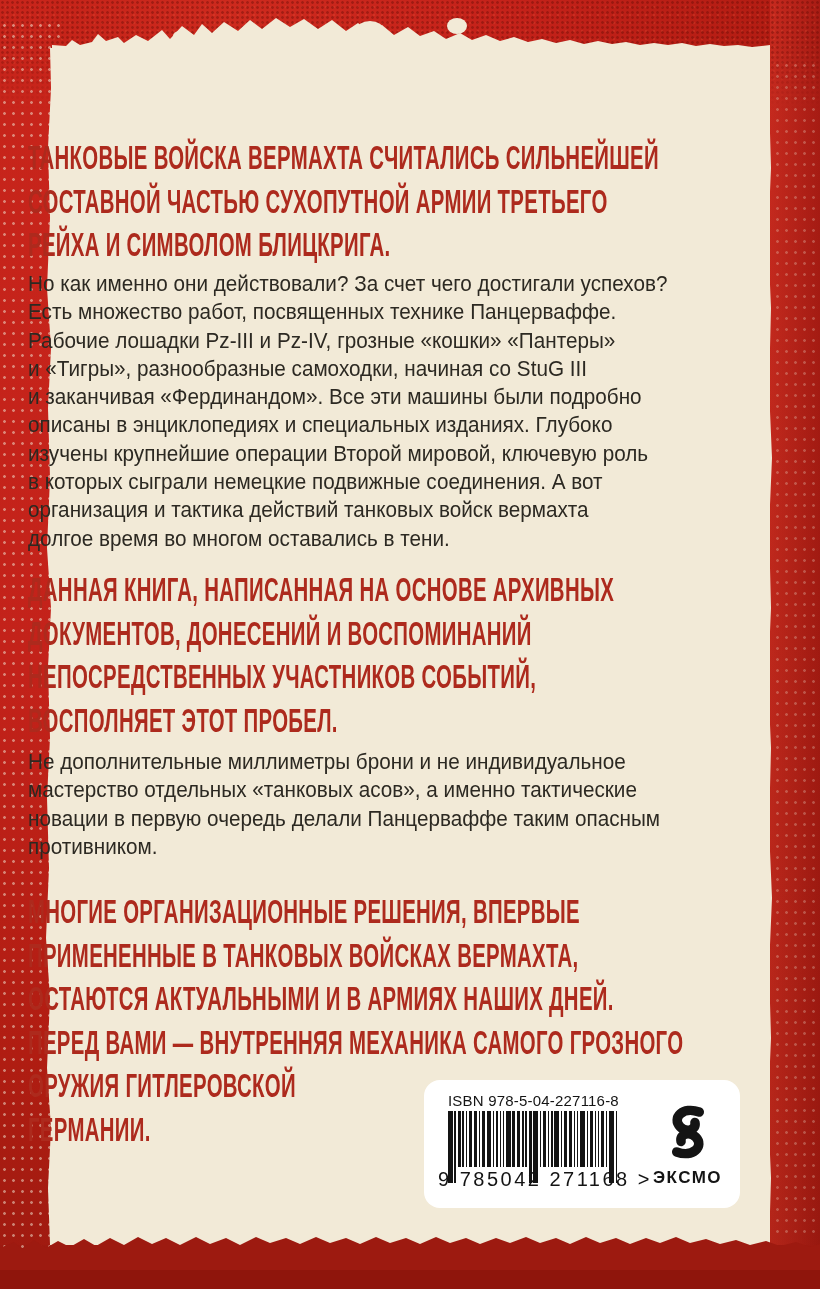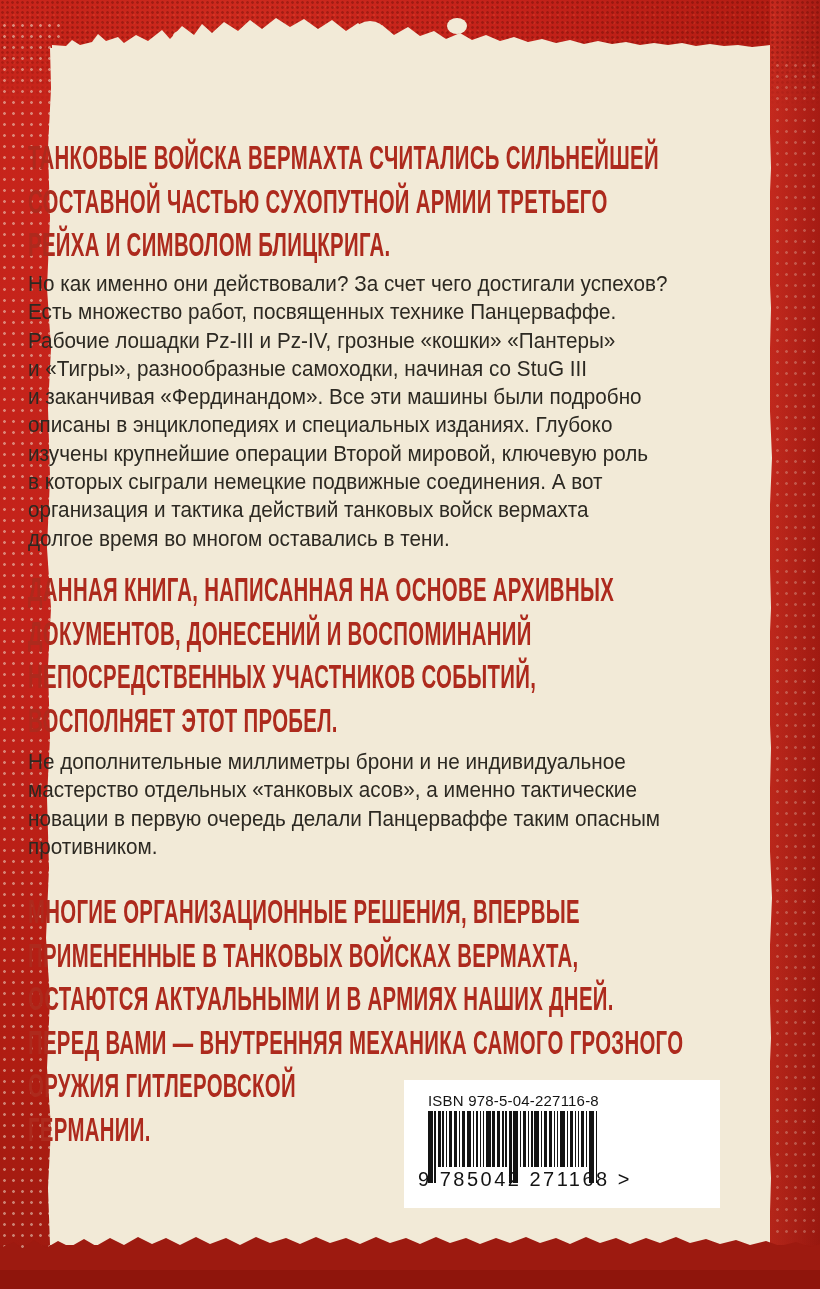--- a/index.html
+++ b/index.html
@@ -122,21 +122,21 @@
 новации в первую очередь делали Панцерваффе таким опасным
 противником.</div>
 
   <div class="headline" style="top:890px;">МНОГИЕ ОРГАНИЗАЦИОННЫЕ РЕШЕНИЯ, ВПЕРВЫЕ
 ПРИМЕНЕННЫЕ В ТАНКОВЫХ ВОЙСКАХ ВЕРМАХТА,
 ОСТАЮТСЯ АКТУАЛЬНЫМИ И В АРМИЯХ НАШИХ ДНЕЙ.
 ПЕРЕД ВАМИ — ВНУТРЕННЯЯ МЕХАНИКА САМОГО ГРОЗНОГО
 ОРУЖИЯ ГИТЛЕРОВСКОЙ
 ГЕРМАНИИ.</div>
 
-  <div class="barcode-box" style="left:404px;top:1080px;">
+  <div class="barcode-box" style="left:424px;top:1080px;border-radius:16px;">
     <div class="bc-left">
       <div class="isbn">ISBN 978-5-04-227116-8</div>
       <div class="bars" id="bars">
           <div class="bar tall" style="width: 4.5px; margin-right: 1.8px;"></div>
           <div class="bar tall" style="width: 1.5px; margin-right: 1.8px;"></div>
           <div class="bar" style="width: 3px; margin-right: 1.8px;"></div>
           <div class="bar" style="width: 1.5px; margin-right: 1.8px;"></div>
           <div class="bar" style="width: 1.5px; margin-right: 1.8px;"></div>
           <div class="bar" style="width: 3px; margin-right: 1.8px;"></div>
           <div class="bar" style="width: 3px; margin-right: 1.8px;"></div>
@@ -169,15 +169,24 @@
           <div class="bar" style="width: 3px; margin-right: 1.8px;"></div>
           <div class="bar" style="width: 1.5px; margin-right: 1.8px;"></div>
           <div class="bar" style="width: 1.5px; margin-right: 1.8px;"></div>
           <div class="bar" style="width: 3px; margin-right: 1.8px;"></div>
           <div class="bar" style="width: 1.5px; margin-right: 1.8px;"></div>
           <div class="bar tall" style="width: 4.5px; margin-right: 1.8px;"></div>
           <div class="bar tall" style="width: 1.5px; margin-right: 1.8px;"></div>
         </div>
       <div class="digits">9 785042 271168 &gt;</div>
     </div>
+    <div class="bc-right">
+      <svg class="eksmo-swirl" viewBox="0 0 60 64">
+        <g fill="none" stroke="#141414" stroke-width="11" stroke-linecap="round">
+          <path d="M 43 9 C 24 2 11 16 21 26 C 28 33 40 30 38 21"></path>
+          <path d="M 17 55 C 36 62 49 48 39 38 C 32 31 20 34 22 43"></path>
+        </g>
+      </svg>
+      <div class="publisher">ЭКСМО</div>
+    </div>
   </div>
 
 </div>
 
 </body></html>

